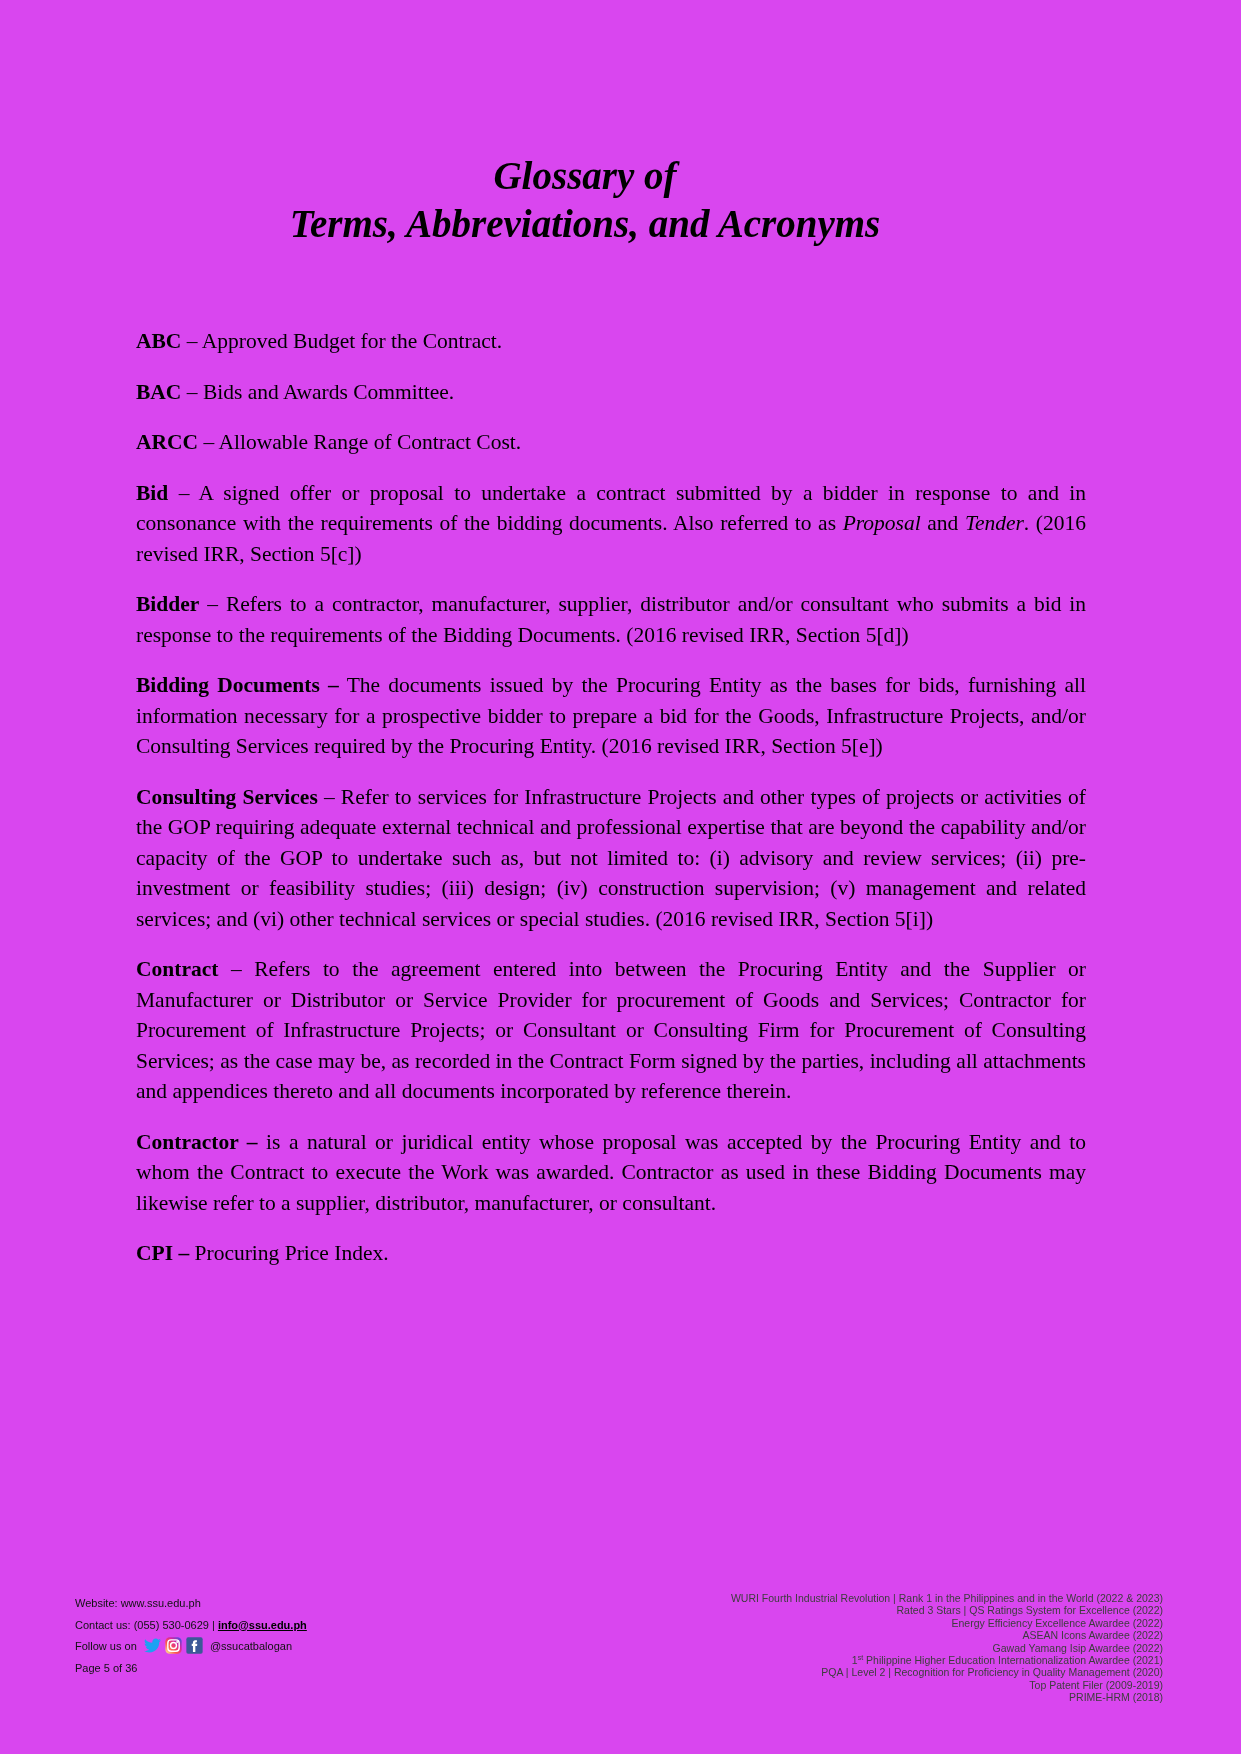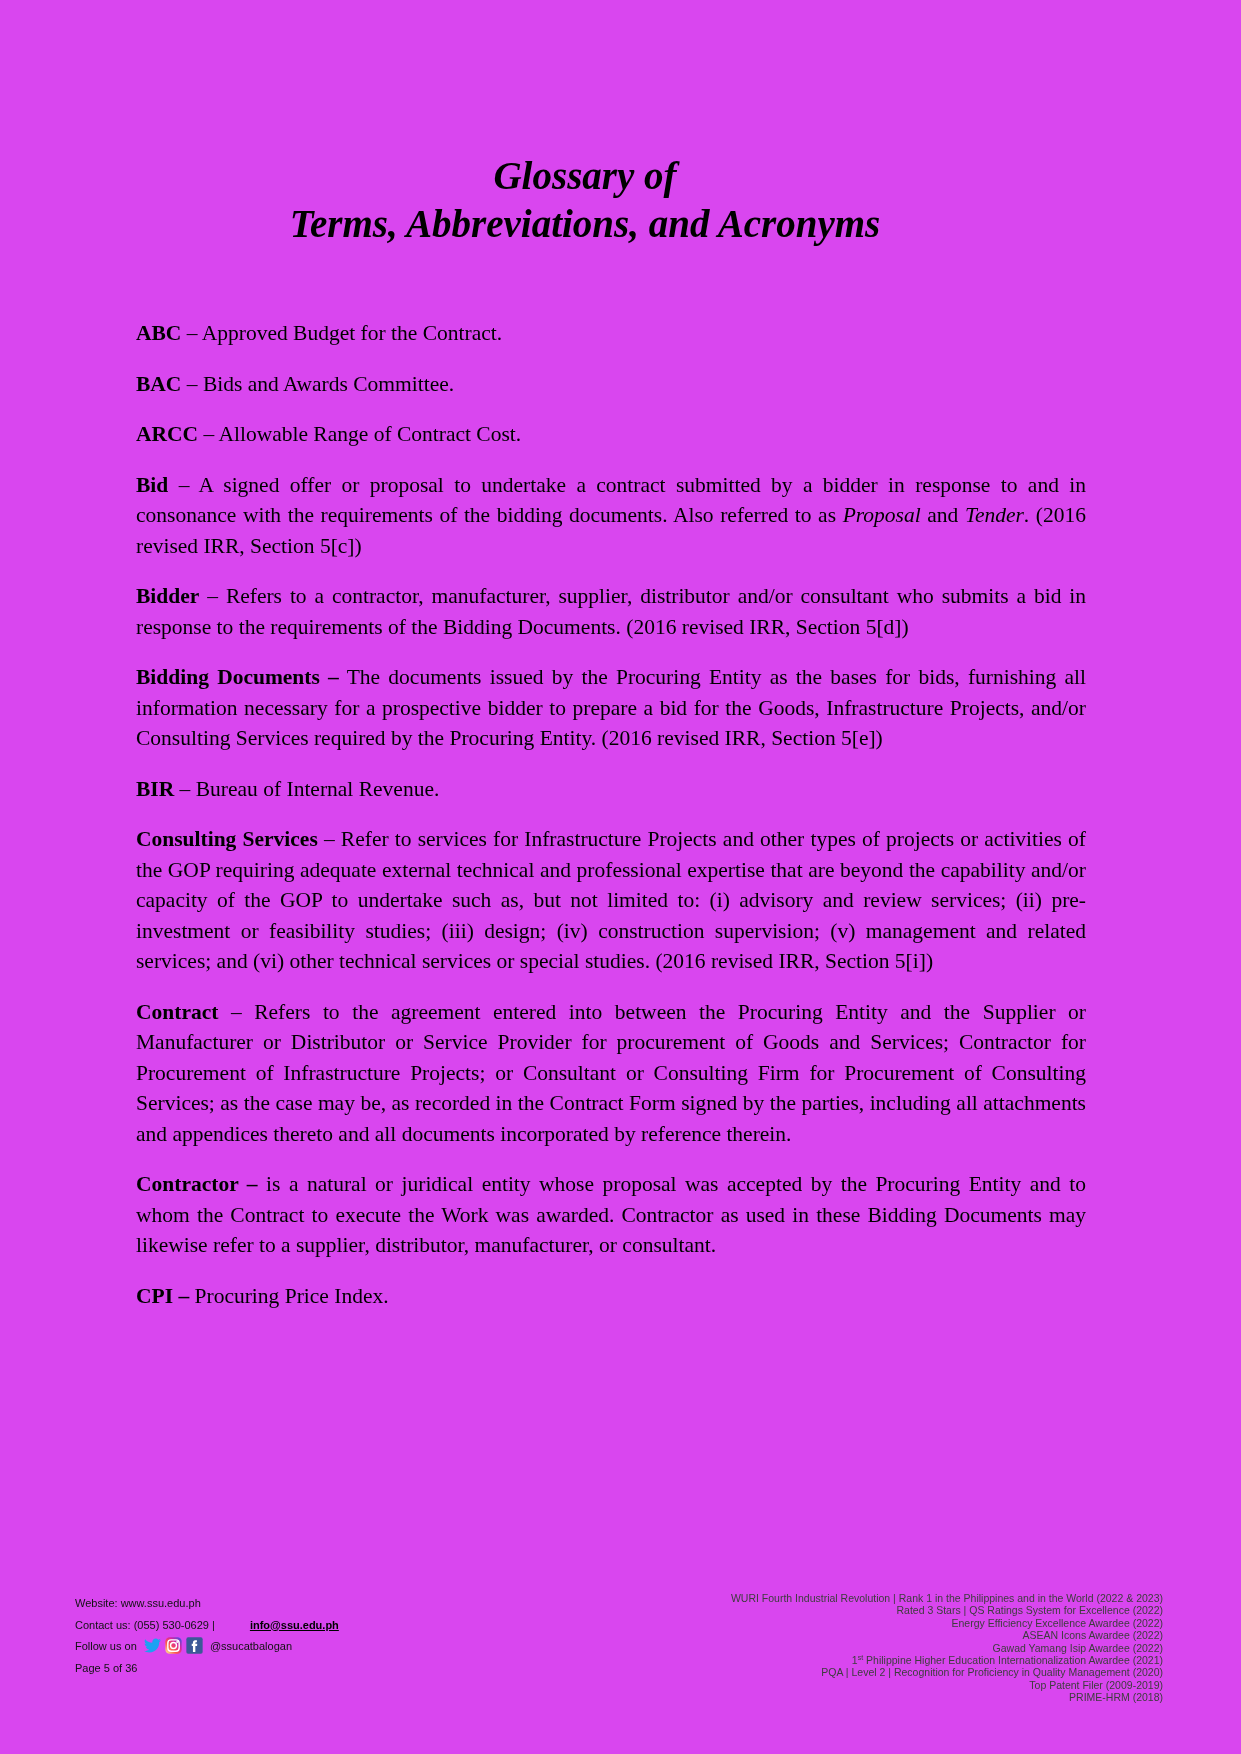--- a/index.html
+++ b/index.html
@@ -1,27 +1,27 @@
 <!DOCTYPE html>
 <html><head>
 <meta charset="utf-8">
 <style>
   html,body{margin:0;padding:0;background:#ffffff;}
   .page{position:relative;width:1241px;height:1754px;background:#d946ef;color:#000;
         font-family:"Liberation Serif", serif;overflow:hidden;}
   .title{position:absolute;top:126px;left:110px;width:950px;text-align:center;
          font-weight:bold;font-style:italic;font-size:39px;line-height:48px;}
   .entries{position:absolute;top:318px;left:136px;width:950px;}
-  .entry{margin:0 0 20px 0;font-size:21.5px;line-height:30.5px;text-align:justify;}
+  .entry{margin:8px 0 20px 0;font-size:21.5px;line-height:30.5px;text-align:justify;}
   .entry b{font-weight:bold;}
   .entry i{font-style:italic;}
   .footer-left{position:absolute;left:75px;top:1593px;
          font-family:"Liberation Sans", sans-serif;font-size:11px;line-height:21.5px;color:#111;}
   .footer-left .row{white-space:nowrap;}
-  .email{font-weight:bold;text-decoration:underline;color:#000;margin-left:32px;}
+  .email{font-weight:bold;text-decoration:underline;color:#000;}
   .social-icons{display:inline-flex;gap:4px;vertical-align:-4px;margin:0 4px;}
   .social-icons .icn{display:inline-block;width:17px;height:17px;}
   .footer-right{position:absolute;right:78px;top:1592px;width:520px;text-align:right;
          font-family:"Liberation Sans", sans-serif;
          font-size:10.5px;line-height:12.4px;color:#3d3d3d;}
   .footer-right sup{font-size:7px;line-height:0;}
 </style>
 </head>
 <body>
 
@@ -32,21 +32,20 @@
     <div>Terms, Abbreviations, and Acronyms</div>
   </h1>
 
   <div class="entries" id="entries">
       <p class="entry"><b>ABC</b> – <span>Approved Budget for the Contract.</span></p>
       <p class="entry"><b>BAC</b> – <span>Bids and Awards Committee.</span></p>
       <p class="entry"><b>ARCC</b> – <span>Allowable Range of Contract Cost.</span></p>
       <p class="entry"><b>Bid</b> – <span>A signed offer or proposal to undertake a contract submitted by a bidder in response to and in consonance with the requirements of the bidding documents. Also referred to as </span><i>Proposal</i><span> and </span><i>Tender</i><span>. (2016 revised IRR, Section 5[c])</span></p>
       <p class="entry"><b>Bidder</b> – <span>Refers to a contractor, manufacturer, supplier, distributor and/or consultant who submits a bid in response to the requirements of the Bidding Documents. (2016 revised IRR, Section 5[d])</span></p>
       <p class="entry"><b>Bidding Documents –</b> <span>The documents issued by the Procuring Entity as the bases for bids, furnishing all information necessary for a prospective bidder to prepare a bid for the Goods, Infrastructure Projects, and/or Consulting Services required by the Procuring Entity. (2016 revised IRR, Section 5[e])</span></p>
-      <p class="entry"><b>BIR</b> – <span>Bureau of Internal Revenue.</span></p>
       <p class="entry"><b>Consulting Services</b> – <span>Refer to services for Infrastructure Projects and other types of projects or activities of the GOP requiring adequate external technical and professional expertise that are beyond the capability and/or capacity of the GOP to undertake such as, but not limited to: (i) advisory and review services; (ii) pre-investment or feasibility studies; (iii) design; (iv) construction supervision; (v) management and related services; and (vi) other technical services or special studies. (2016 revised IRR, Section 5[i])</span></p>
       <p class="entry"><b>Contract</b> – <span>Refers to the agreement entered into between the Procuring Entity and the Supplier or Manufacturer or Distributor or Service Provider for procurement of Goods and Services; Contractor for Procurement of Infrastructure Projects; or Consultant or Consulting Firm for Procurement of Consulting Services; as the case may be, as recorded in the Contract Form signed by the parties, including all attachments and appendices thereto and all documents incorporated by reference therein.</span></p>
       <p class="entry"><b>Contractor –</b> <span>is a natural or juridical entity whose proposal was accepted by the Procuring Entity and to whom the Contract to execute the Work was awarded.  Contractor as used in these Bidding Documents may likewise refer to a supplier, distributor, manufacturer, or consultant.</span></p>
       <p class="entry"><b>CPI –</b> <span>Procuring Price Index.</span></p>
     </div>
 
   <div class="footer-left">
     <div class="row">Website: www.ssu.edu.ph</div>
     <div class="row"><span>Contact us: (055) 530-0629 | </span><span class="email">info@ssu.edu.ph</span></div>
     <div class="row">

